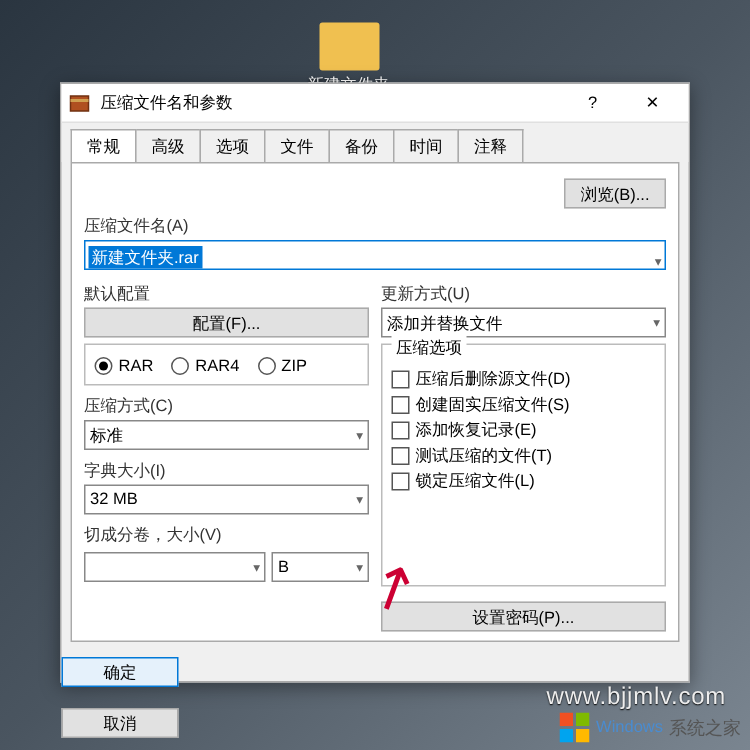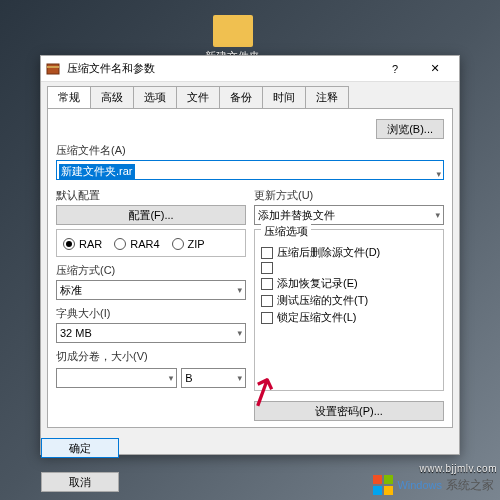--- a/index.html
+++ b/index.html
@@ -32,21 +32,21 @@
     .radio.checked::after { content: ""; position: absolute; width: 6px; height: 6px; background: #000; border-radius: 50%; top: 2px; left: 2px; }
     .cols { display: flex; gap: 8px; }
     .col { flex: 1; }
     .bottom-btns { display: flex; justify-content: flex-end; gap: 14px; padding: 4px 0 8px 0; flex-direction: column; }
     .small-label { margin-bottom: 2px; display: block; }
     .arrow { position: absolute; top: 368px; left: 245px; font-size: 40px; color: #cc0033; transform: rotate(-25deg); pointer-events: none; }
     .footer-brand { position: absolute; bottom: 5px; right: 6px; display: flex; align-items: center; gap: 4px; color: #4a8cd0; font-size: 14px; font-family: "Segoe UI", sans-serif; }
     .footer-brand .sub { color: #555; font-size: 12px; }
     .win-logo { width: 20px; height: 20px; }
     .split-row { display: flex; align-items: center; gap: 4px; margin-top: 4px; }
-    .url { position: absolute; bottom: 26px; right: 3px; color: #eee; font-size: 10px; letter-spacing: 0.5px; text-shadow: 0 1px 1px #000; }
+    .url { position: absolute; bottom: 26px; right: 16px; color: #eee; font-size: 16px; letter-spacing: 0.5px; text-shadow: 0 1px 1px #000; }
   </style>
 </head>
 <body>
 
 <div class="desktop-icon">
   <div class="folder"></div>
   <span>新建文件夹</span>
 </div>
 
 <div class="dialog">
@@ -137,20 +137,21 @@
       <div class="col">
         <div class="fieldset" style="height:162px;">
           <span class="fieldset-title">压缩选项</span>
           <div class="fieldset-body">
             <div class="check-row">
                 <span class="checkbox"></span>
                 <span>压缩后删除源文件(D)</span>
               </div>
             <div class="check-row">
                 <span class="checkbox"></span>
+                <span>创建固实压缩文件(S)</span>
               </div>
             <div class="check-row">
                 <span class="checkbox"></span>
                 <span>添加恢复记录(E)</span>
               </div>
             <div class="check-row">
                 <span class="checkbox"></span>
                 <span>测试压缩的文件(T)</span>
               </div>
             <div class="check-row">

